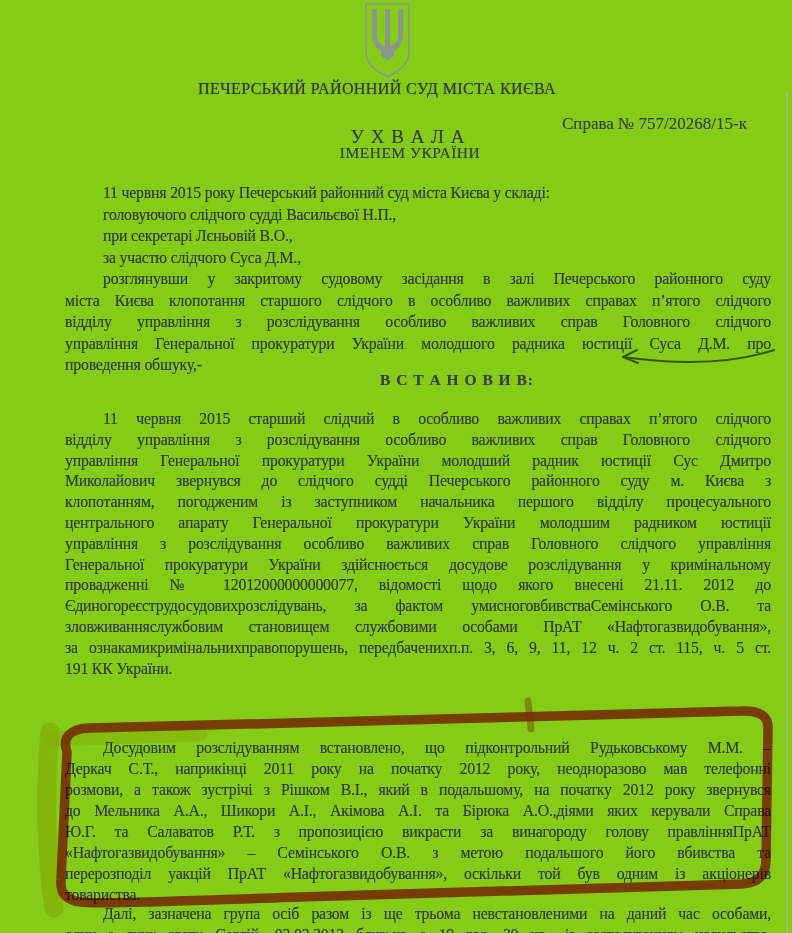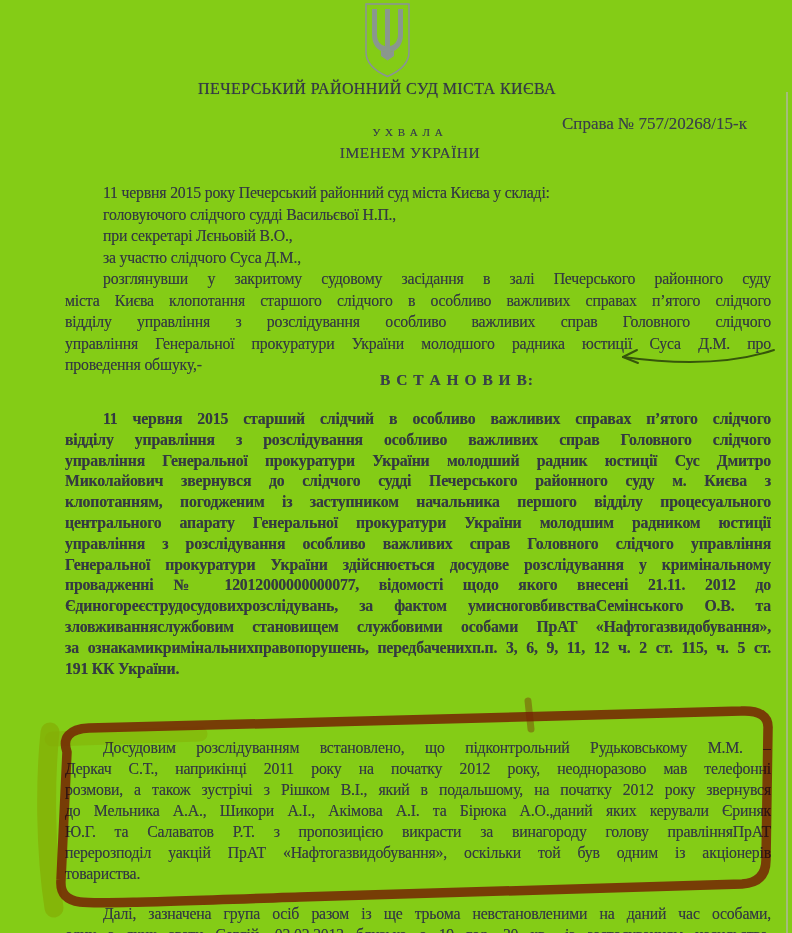--- a/index.html
+++ b/index.html
@@ -15,21 +15,21 @@
     position:absolute;left:377px;top:80px;transform:translateX(-50%);
     font-size:16px;letter-spacing:.4px;white-space:nowrap;
     color:#353b44;text-shadow:0 0 .7px rgba(53,59,68,.75);
   }
   .case-no{
     position:absolute;left:562px;top:114px;font-size:17px;white-space:nowrap;
     color:#3a404a;text-shadow:0 0 .5px rgba(58,64,74,.5);
   }
   .doc-title{
     position:absolute;left:408px;top:126px;transform:translateX(-50%);
-    font-size:11px;letter-spacing:1px;white-space:nowrap;
+    font-size:19px;letter-spacing:1px;white-space:nowrap;
     color:#39404a;text-shadow:0 0 .6px rgba(57,64,74,.6);
   }
   .doc-subtitle{
     position:absolute;left:410px;top:144px;transform:translateX(-50%);
     font-size:15.5px;letter-spacing:.5px;white-space:nowrap;
     color:#39404a;text-shadow:0 0 .6px rgba(57,64,74,.6);
   }
   .resolution{
     position:absolute;left:457px;top:371px;transform:translateX(-50%);
     font-size:15.5px;letter-spacing:1px;white-space:nowrap;
@@ -37,21 +37,21 @@
   }
   
   .tb{position:absolute;left:65px;width:706px;}
   .ln{
     font-size:15.8px;letter-spacing:-.2px;
     text-align:justify;text-align-last:justify;
     overflow:hidden;
     text-shadow:0 0 .5px rgba(52,58,66,.55);
   }
   .tb-a .ln{height:21.5px;line-height:21.5px;}
-  .tb-b .ln{height:20.8px;line-height:20.8px;font-weight:bold;}
+  .tb-b .ln{height:20.8px;line-height:20.8px;}
   .tb-c .ln{height:21px;line-height:21px;}
   .tb-d .ln{height:21px;line-height:21px;}
   .left{text-align:right;text-align-last:left;}
   .ind{text-indent:38px;}
   #blk-a{top:182px;} #blk-b{top:409px;} #blk-c{top:737px;} #blk-d{top:903px;}
   
   .anno{position:absolute;left:0;top:0;pointer-events:none;mix-blend-mode:multiply;}
   .edge-line{
     position:absolute;left:786px;top:92px;width:2px;height:841px;
     background:#b3b3b3;opacity:.65;
@@ -103,22 +103,23 @@
     <div class="ln">Єдиногореєструдосудовихрозслідувань, за фактом умисноговбивстваСемінського О.В. та</div>
     <div class="ln">зловживанняслужбовим становищем службовими особами ПрАТ «Нафтогазвидобування»,</div>
     <div class="ln">за ознакамикримінальнихправопорушень, передбаченихп.п. 3, 6, 9, 11, 12 ч. 2 ст. 115, ч. 5 ст.</div>
     <div class="ln left">191 КК України.</div>
   </div>
 
   <div id="blk-c" class="tb tb-c">
     <div class="ln ind">Досудовим розслідуванням встановлено, що підконтрольний Рудьковському М.М. –</div>
     <div class="ln">Деркач С.Т., наприкінці 2011 року на початку 2012 року, неодноразово мав телефонні</div>
     <div class="ln">розмови, а також зустрічі з Рішком В.І., який в подальшому, на початку 2012 року звернувся</div>
-    <div class="ln">до Мельника А.А., Шикори А.І., Акімова А.І. та Бірюка А.О.,даний яких керували Єриняк</div>
+    <div class="ln">до Мельника А.А., Шикори А.І., Акімова А.І. та Бірюка А.О.,діями яких керували Справа</div>
     <div class="ln">Ю.Г. та Салаватов Р.Т. з пропозицією викрасти за винагороду голову правлінняПрАТ</div>
+    <div class="ln">«Нафтогазвидобування» – Семінського О.В. з метою подальшого його вбивства та</div>
     <div class="ln">перерозподіл уакцій ПрАТ «Нафтогазвидобування», оскільки той був одним із акціонерів</div>
     <div class="ln left">товариства.</div>
   </div>
 
   <div id="blk-d" class="tb tb-d">
     <div class="ln ind">Далі, зазначена група осіб разом із ще трьома невстановленими на даний час особами,</div>
     <div class="ln">одну з яких звати Сергій, 03.02.2012 близько о 19 год. 30 хв., із застосуванням насильства,</div>
   </div>
 
   <div class="edge-line"></div>

